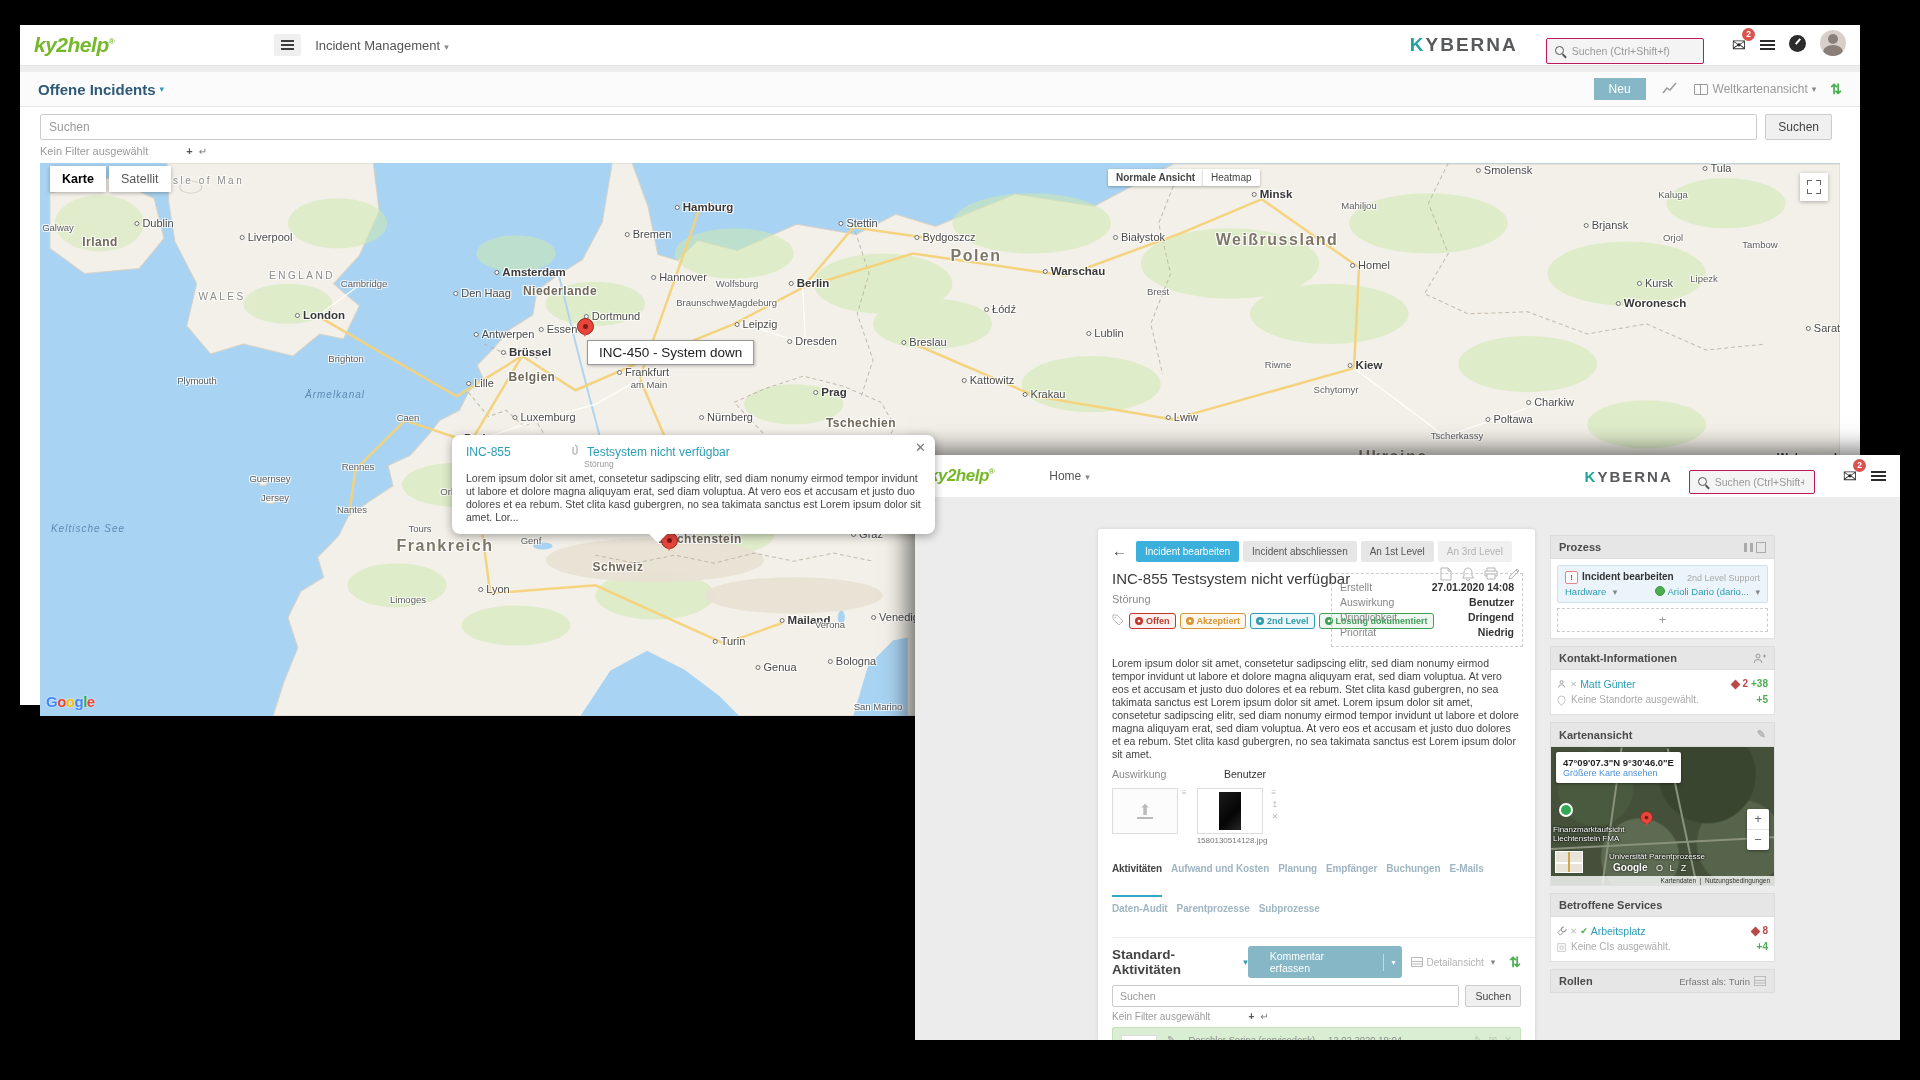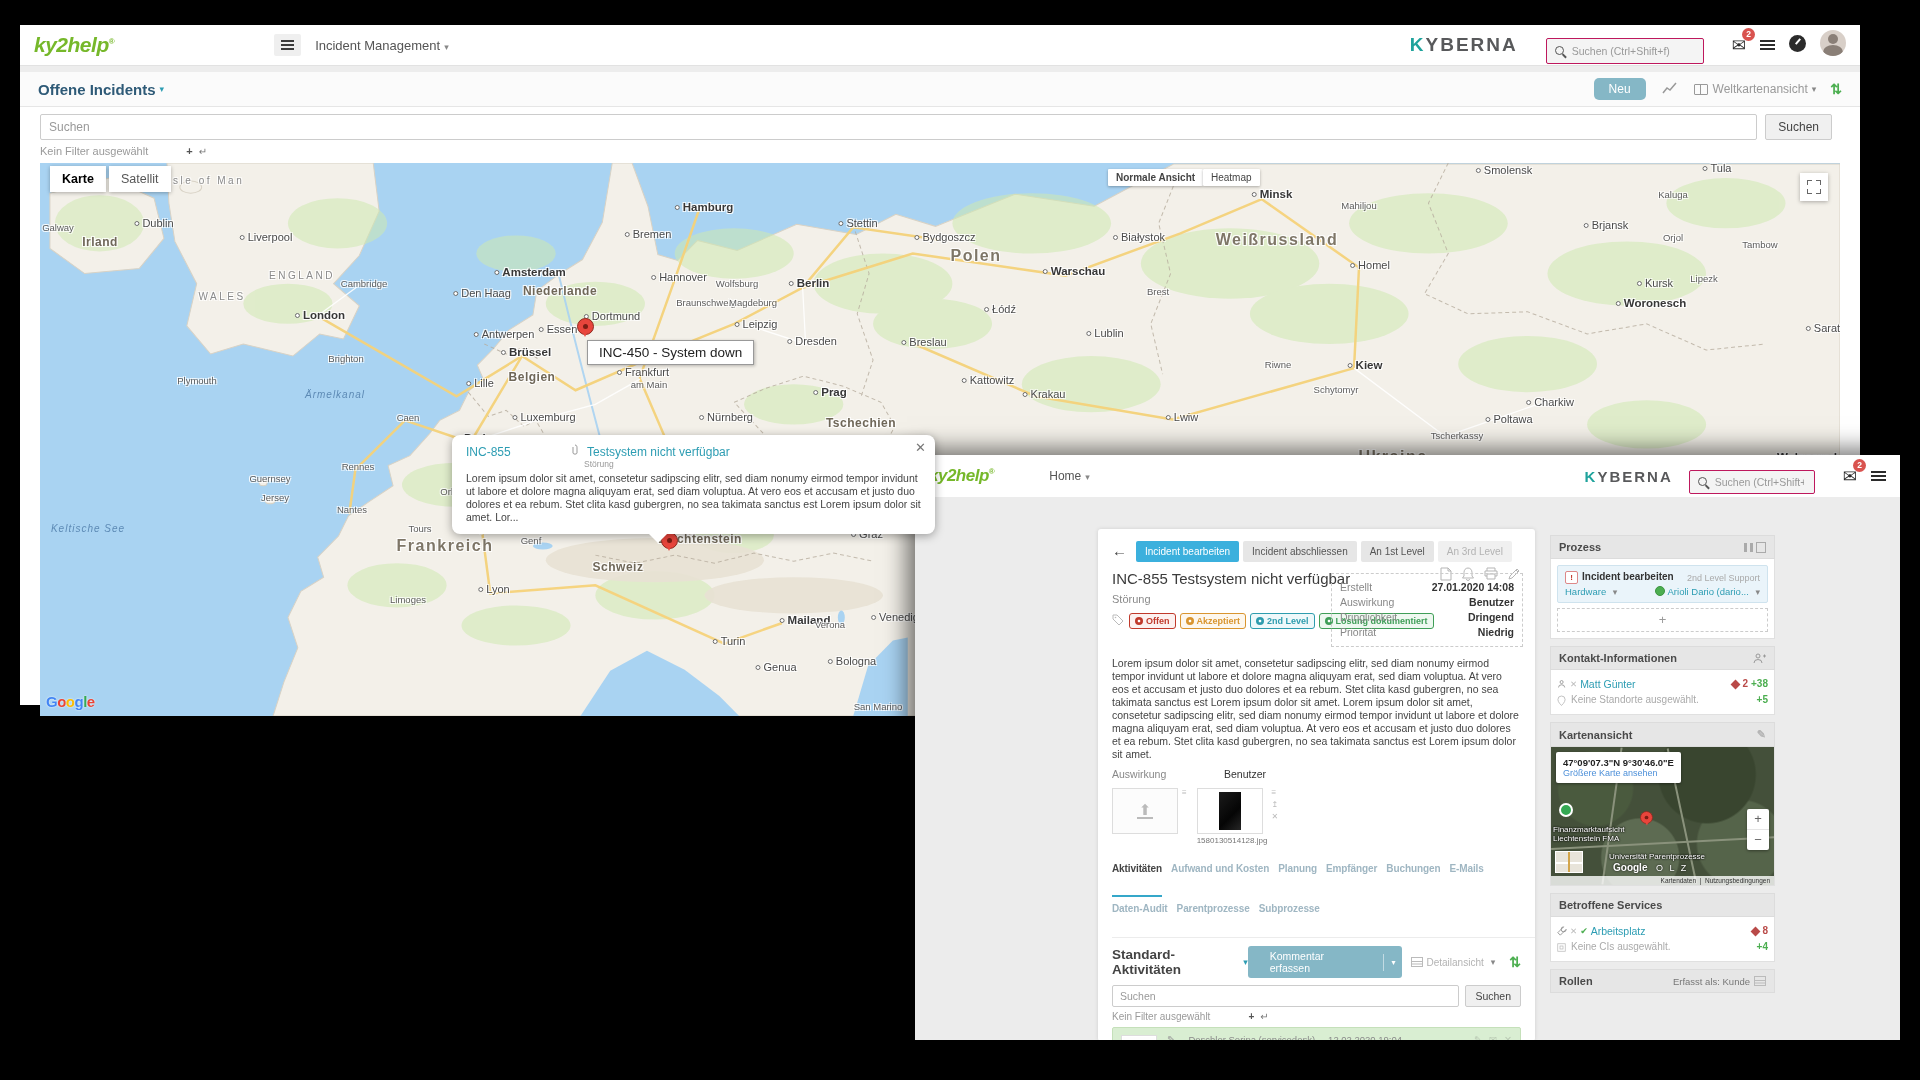--- a/index.html
+++ b/index.html
@@ -33,21 +33,21 @@
   .badge{position:absolute;top:-7px;right:-9px;background:#d9534f;color:#fff;border-radius:50%;font-size:8.5px;min-width:13px;height:13px;line-height:13px;text-align:center;font-weight:bold;}
   .gauge{width:17px;height:17px;border-radius:50%;background:#2b2b2b;position:relative;display:inline-block;}
   .gauge:after{content:"";position:absolute;left:8px;top:3px;width:2px;height:7px;background:#fff;transform:rotate(40deg);}
   .avatar-ph{width:26px;height:26px;border-radius:50%;background:#d8cfc8;position:relative;overflow:hidden;display:inline-block;}
   .avatar-ph:before{content:"";position:absolute;left:8px;top:4px;width:10px;height:10px;border-radius:50%;background:#8a7f77;}
   .avatar-ph:after{content:"";position:absolute;left:3px;top:15px;width:20px;height:14px;border-radius:50%;background:#8a7f77;}
   
   .strip{height:6px;background:#ededed;}
   .toolbar{height:34px;display:flex;align-items:center;padding:0 18px;background:#fbfbfb;border-bottom:1px solid #e6e6e6;}
   .vtitle{color:#2e5a77;font-weight:bold;font-size:15px;}
-  .btn-neu{background:#85b7c6;color:#fff;border:none;border-radius:5px;font-size:12px;padding:4px 15px;cursor:pointer;font-family:"Liberation Sans",sans-serif;}
+  .btn-neu{background:#85b7c6;color:#fff;border:none;border-radius:0;font-size:12px;padding:4px 15px;cursor:pointer;font-family:"Liberation Sans",sans-serif;}
   .chartico{margin-left:16px;}
   .bookico{display:inline-block;width:12px;height:9px;border:1px solid #999;border-radius:1px;position:relative;margin:0 5px 0 16px;vertical-align:-1px;}
   .bookico:after{content:"";position:absolute;left:5px;top:0;width:1px;height:9px;background:#999;}
   .graytxt{color:#999;font-size:12px;}
   .sort{color:#4caf50;font-weight:bold;font-size:14px;margin-left:14px;cursor:pointer;}
   .srow{display:flex;align-items:center;padding:7px 28px 4px 20px;}
   .srow input{flex:1;height:24px;border:1px solid #ccc;border-radius:2px;font-size:12px;padding:0 8px;color:#555;outline:none;font-family:"Liberation Sans",sans-serif;}
   .btn-gray{margin-left:8px;background:#f0f0f0;border:1px solid #ccc;border-radius:2px;font-size:12px;color:#444;padding:5px 12px;cursor:pointer;font-family:"Liberation Sans",sans-serif;}
   .frow{padding:1px 20px 6px;font-size:11px;color:#9a9a9a;display:flex;align-items:center;}
   .plus{color:#555;font-weight:bold;margin-left:38px;cursor:pointer;}
@@ -725,21 +725,21 @@
                 <span class="greennum">+4</span>
               </span>
           </div>
         </div>
       </div>
 
       <div class="panel">
         <div class="phead">
             <span>Rollen</span>
           <span class="pmeta">
-              <span>Erfasst als: Kunde</span>
+              <span>Erfasst als: Turin</span>
               <span class="tblico"></span>
             </span>
         </div>
       </div>
 
     </div>
   </div>
 </div>
 
 </body></html>

